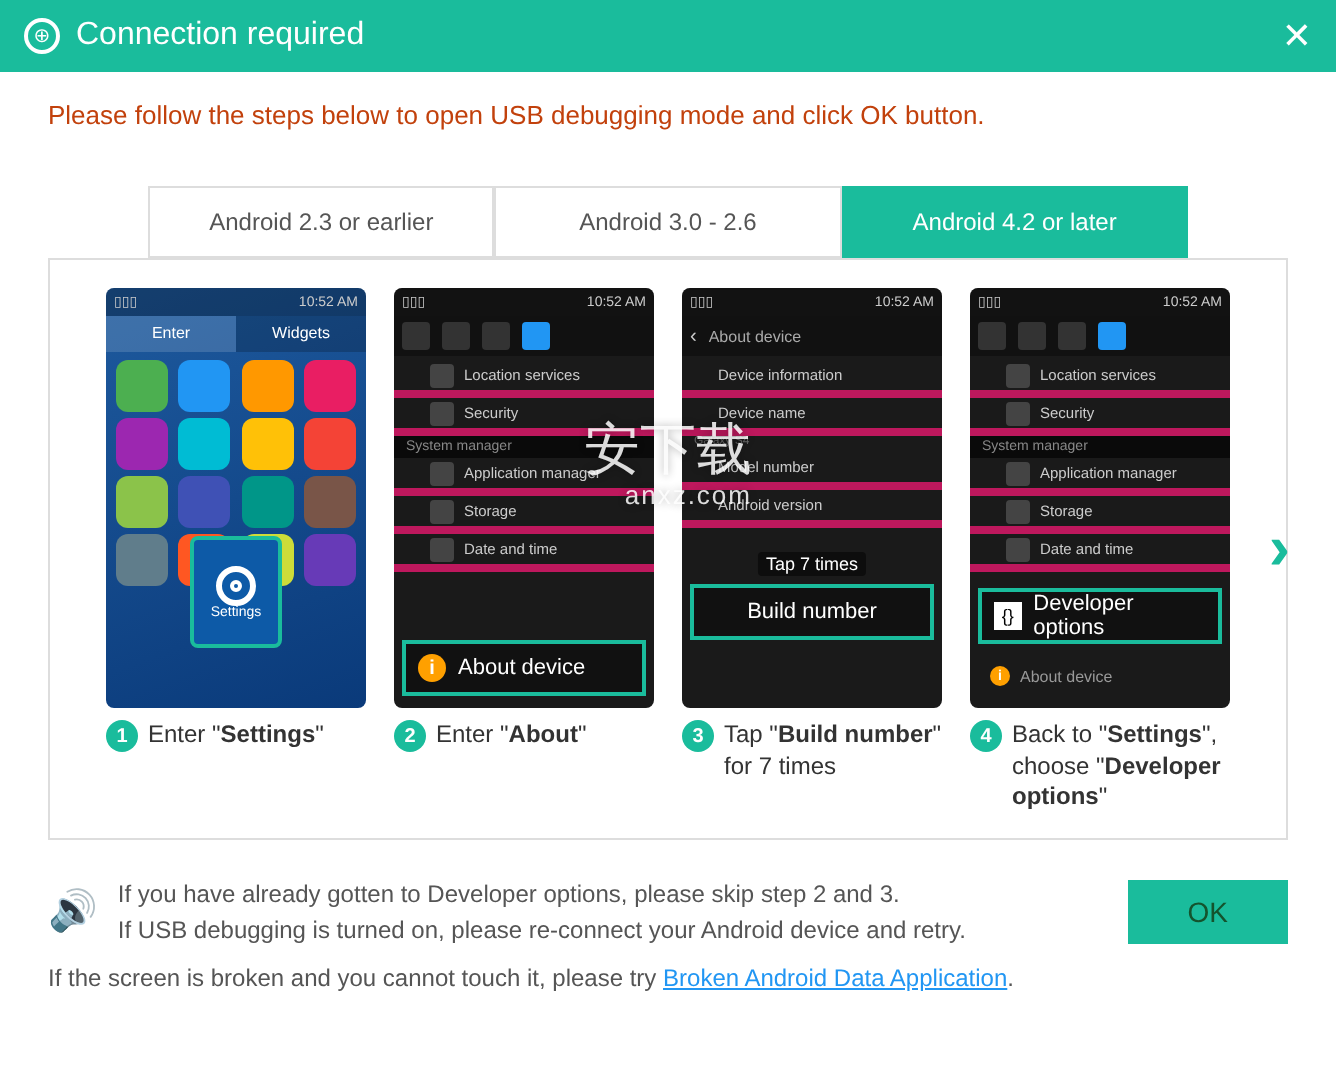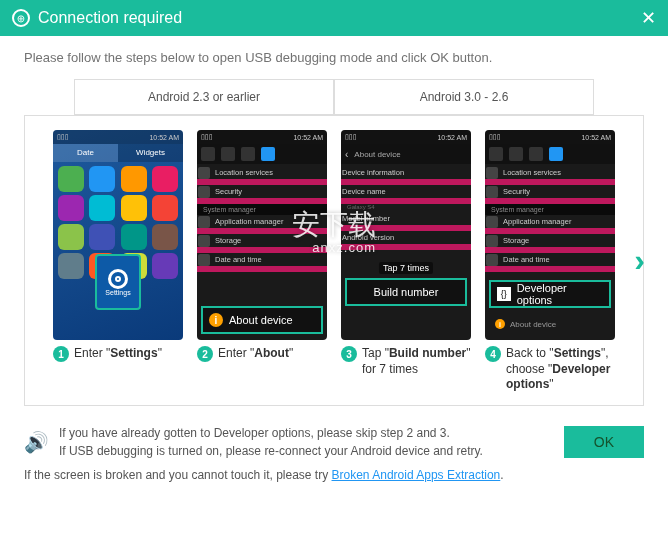--- a/index.html
+++ b/index.html
@@ -3,21 +3,21 @@
 <meta charset="utf-8">
 <style>
 *{margin:0;padding:0;box-sizing:border-box;font-family:Arial,sans-serif}
 body{width:668px;height:541px;background:#fff;position:relative;overflow:hidden}
 .titlebar{background:#1abc9c;height:36px;display:flex;align-items:center;padding:0 12px;color:#fff;justify-content:space-between}
 .titlebar-left{display:flex;align-items:center;gap:8px}
 .title-icon{width:18px;height:18px;border:2px solid #fff;border-radius:50%;display:flex;align-items:center;justify-content:center;font-size:10px}
 .title-text{font-size:16px}
 .close-x{font-size:18px;cursor:pointer;font-weight:300}
 .content{padding:14px 24px 10px}
-.instruction{color:#737373;font-size:13px;margin-bottom:14px}
+.instruction{color:#c2410c;font-size:13px;margin-bottom:28px}
 .tabs{display:flex;width:520px;margin:0 auto 0}
 .tab{flex:1;text-align:center;padding:10px 4px;font-size:12px;border:1px solid #ddd;cursor:pointer;color:#555;background:#fff}
 .tab.active{background:#1abc9c;color:#fff;border-color:#1abc9c}
 .panel{border:1px solid #ddd;padding:14px 10px 12px;position:relative}
 .steps{display:flex;gap:14px;justify-content:center}
 .step{width:130px}
 .phone{width:130px;height:210px;background:#1a1a1a;border-radius:4px;position:relative;overflow:hidden}
 .phone.blue{background:linear-gradient(160deg,#1e5a9e,#0a3a7a)}
 .statusbar{height:14px;background:rgba(0,0,0,.3);display:flex;justify-content:space-between;align-items:center;padding:0 4px;font-size:7px;color:#ccc}
 .toolbar{height:20px;background:#111;display:flex;align-items:center;gap:6px;padding:0 4px;font-size:8px;color:#aaa}
@@ -29,21 +29,21 @@
 .icongrid{display:grid;grid-template-columns:repeat(4,1fr);gap:3px;padding:4px}
 .appicon{width:26px;height:26px;border-radius:6px;margin:0 auto}
 .ai1{background:#4caf50}.ai2{background:#2196f3}.ai3{background:#ff9800}.ai4{background:#e91e63}
 .ai5{background:#9c27b0}.ai6{background:#00bcd4}.ai7{background:#ffc107}.ai8{background:#f44336}
 .ai9{background:#8bc34a}.ai10{background:#3f51b5}.ai11{background:#009688}.ai12{background:#795548}
 .ai13{background:#607d8b}.ai14{background:#ff5722}.ai15{background:#cddc39}.ai16{background:#673ab7}
 .settings-big{position:absolute;bottom:30px;left:50%;transform:translateX(-50%);width:46px;height:56px;background:#0d5aa7;border:2px solid #1abc9c;border-radius:4px;display:flex;flex-direction:column;align-items:center;justify-content:center;color:#fff;font-size:7px}
 .gear{width:20px;height:20px;border:3px solid #fff;border-radius:50%;position:relative}
 .gear:before{content:"";position:absolute;inset:4px;border:2px solid #fff;border-radius:50%}
 .settings-list{padding:2px 0}
-.srow{height:19px;display:flex;align-items:center;gap:5px;padding:0 1px;color:#ccc;font-size:7.5px;border-bottom:6px solid #be185d}
+.srow{height:19px;display:flex;align-items:center;gap:5px;padding:0 18px;color:#ccc;font-size:7.5px;border-bottom:4px solid #be185d}
 .sicon{width:12px;height:12px;background:#444;border-radius:2px}
 .section-hdr{font-size:7px;color:#888;padding:2px 6px;background:#0a0a0a}
 .highlight-row{position:absolute;left:4px;right:4px;border:2px solid #1abc9c;background:#111;height:28px;display:flex;align-items:center;gap:6px;padding:0 6px;color:#fff;font-size:11px}
 .highlight-row.about{bottom:6px}
 .highlight-row.build{bottom:34px}
 .highlight-row.dev{bottom:32px}
 .info-circle{width:14px;height:14px;border-radius:50%;background:#ffa000;color:#fff;display:flex;align-items:center;justify-content:center;font-size:10px;font-weight:bold}
 .dev-square{width:14px;height:14px;background:#fff;display:flex;align-items:center;justify-content:center;color:#000;font-size:9px}
 .back-arrow{color:#ccc;font-size:10px}
 .step-caption{margin-top:6px;font-size:12px;color:#333;display:flex;gap:5px;line-height:1.3}
@@ -72,33 +72,34 @@
   </div>
   <span class="close-x">✕</span>
 </div>
 
 <div class="content">
   <div class="instruction">Please follow the steps below to open USB debugging mode and click OK button.</div>
 
   <div class="tabs">
     <div class="tab">Android 2.3 or earlier</div>
     <div class="tab">Android 3.0 - 2.6</div>
+    <div class="tab active">Android 4.2 or later</div>
   </div>
 
   <div class="panel">
     <div class="steps">
 
       <div class="step">
         <div class="phone blue">
           <div class="statusbar">
               <span>▯▯▯</span>
               <span>10:52 AM</span>
             </div>
           <div class="hometabs">
-            <div class="hometab sel">Date</div>
+            <div class="hometab sel">Enter</div>
             <div class="hometab">Widgets</div>
           </div>
           <div class="icongrid">
             <div class="appicon ai1"></div>
               <div class="appicon ai2"></div>
               <div class="appicon ai3"></div>
               <div class="appicon ai4"></div>
             <div class="appicon ai5"></div>
               <div class="appicon ai6"></div>
               <div class="appicon ai7"></div>
@@ -263,19 +264,19 @@
 <div class="footer">
   <span class="speaker-icon">🔊</span>
   <div class="footer-text">
     <div>If you have already gotten to Developer options, please skip step 2 and 3.</div>
     <div>If USB debugging is turned on, please re-connect your Android device and retry.</div>
   </div>
   <button class="ok-btn">OK</button>
 </div>
 
 <div class="bottom-note">
-  <span>If the screen is broken and you cannot touch it, please try </span><a href="#">Broken Android Apps Extraction</a><span>.</span>
+  <span>If the screen is broken and you cannot touch it, please try </span><a href="#">Broken Android Data Application</a><span>.</span>
 </div>
 
 <div class="watermark">
   <div>安下载</div>
   <div class="watermark-sub">anxz.com</div>
 </div>
 
 </body></html>

